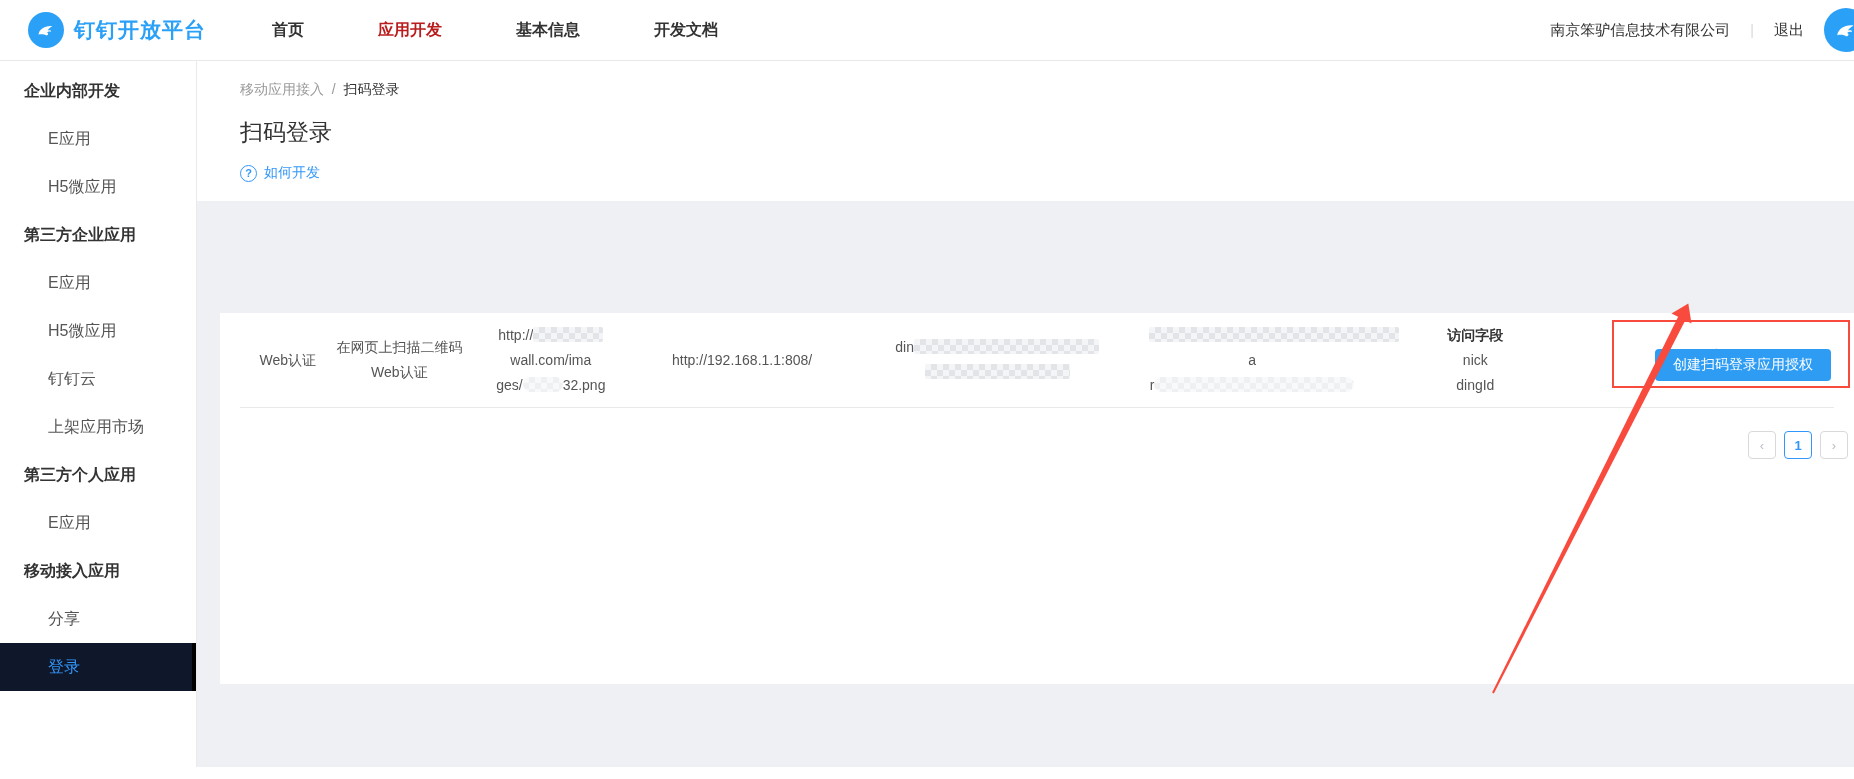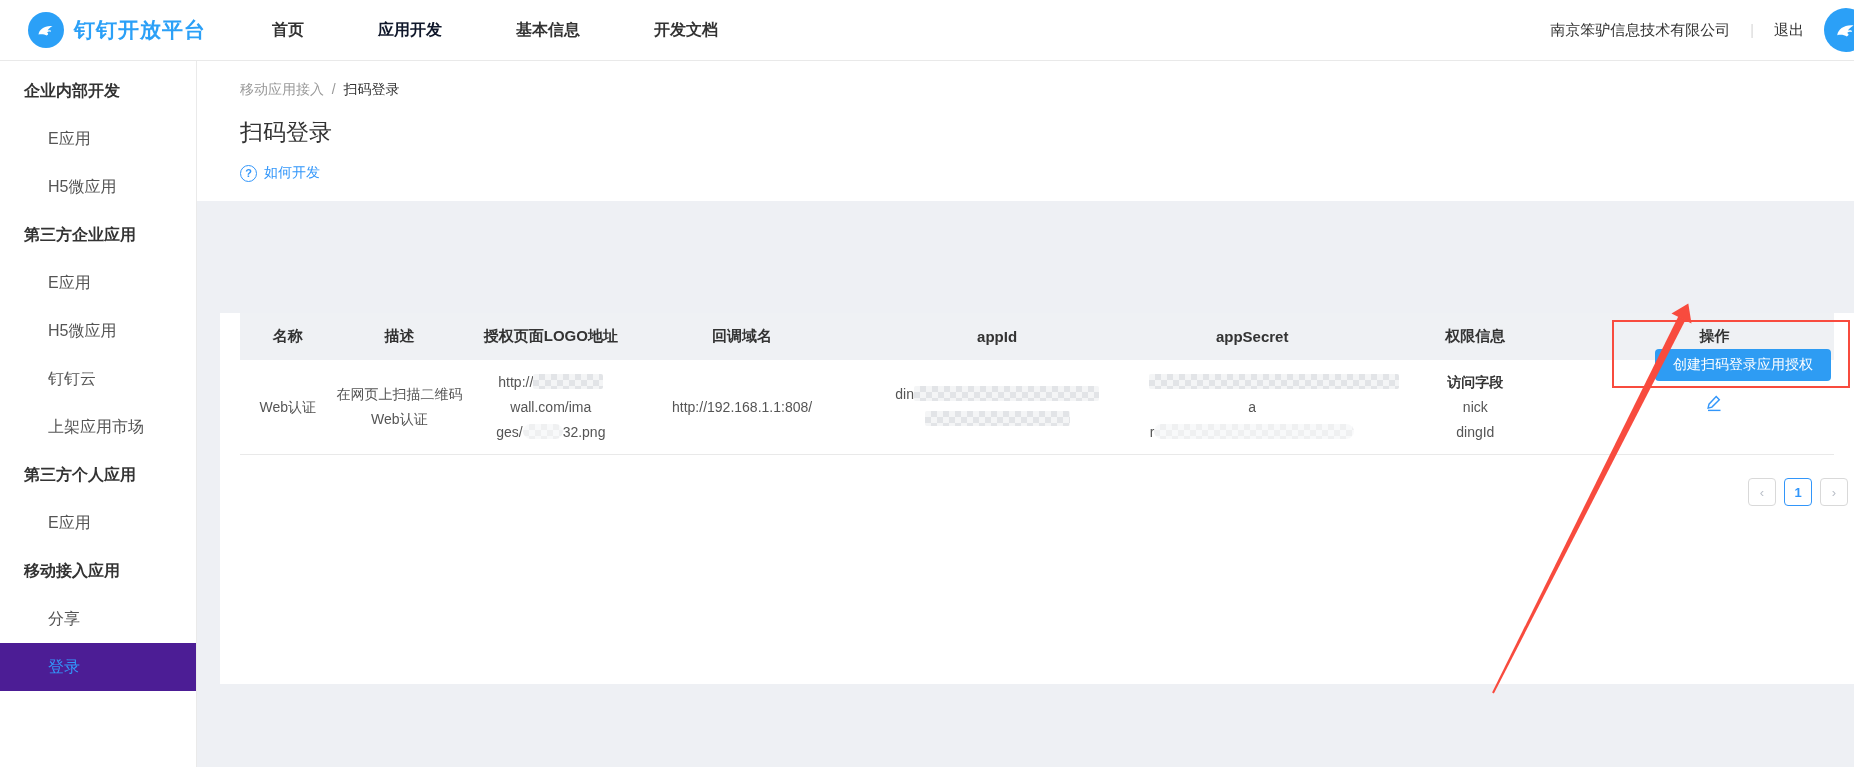--- a/index.html
+++ b/index.html
@@ -8,35 +8,35 @@
 
   
   .topbar { height:61px; background:#fff; border-bottom:1px solid #e9e9e9;
     display:flex; align-items:center; padding-left:28px; overflow:hidden; position:relative; z-index:5; }
   .logo { display:flex; align-items:center; cursor:pointer; }
   .logo-circle { width:36px; height:36px; border-radius:50%; background:#2ba0f7;
     display:flex; align-items:center; justify-content:center; }
   .logo-text { margin-left:10px; font-size:21px; font-weight:600; color:#2ba0f7; letter-spacing:1px; }
   .topnav { display:flex; margin-left:66px; gap:74px; }
   .topnav .nav-item { font-size:16px; font-weight:600; color:#333; cursor:pointer; }
-  .topnav .nav-item.active { color:#0f172a; }
+  .topnav .nav-item.active { color:#b91c1c; }
   .topbar-right { margin-left:auto; display:flex; align-items:center; gap:20px; }
   .company { font-size:15px; color:#333; }
   .tb-divider { color:#d8d8d8; font-size:14px; }
   .logout { font-size:15px; color:#333; cursor:pointer; }
   .avatar { width:44px; height:44px; border-radius:50%; background:#2ba0f7; flex:0 0 auto;
     display:flex; align-items:center; justify-content:center; margin-right:-14px; cursor:pointer; }
 
   
   .page-body { display:flex; height:706px; }
   .sidebar { width:197px; background:#fff; border-right:1px solid #eaeaea; padding-top:6px; flex:0 0 auto; }
   .side-entry { height:48px; display:flex; align-items:center; font-size:16px; cursor:pointer; }
   .side-heading { padding-left:24px; font-weight:700; color:#333; cursor:default; }
   .side-item { padding-left:48px; color:#555; }
-  .side-item.active { background:#4c1d95; color:#3296fa; border-right:4px solid #4c1d95; }
+  .side-item.active { background:#0f172a; color:#3296fa; border-right:4px solid #000000; }
 
   .main { flex:1; background:#fff; position:relative; }
   .page-head { height:140px; background:#fff; padding:20px 0 0 43px; }
   .breadcrumb { font-size:14px; color:#999; }
   .breadcrumb .crumb-current { color:#333; }
   .breadcrumb .crumb-parent { cursor:pointer; }
   .page-title { margin-top:18px; font-size:23px; font-weight:500; color:#333; }
   .help-link { margin-top:16px; display:flex; align-items:center; gap:7px; color:#3296fa;
     font-size:14px; cursor:pointer; width:fit-content; }
   .help-circle { width:17px; height:17px; border-radius:50%; border:1.5px solid #3296fa;
@@ -142,30 +142,20 @@
         <span>如何开发</span>
       </div>
     </div>
 
     <div class="gray-area">
       <div class="card">
         <div class="anno-rect"></div>
         <button class="create-btn">创建扫码登录应用授权</button>
 
         <div class="table">
-          <div class="t-head">
-            <div class="th c0">名称</div>
-            <div class="th c1">描述</div>
-            <div class="th c2">授权页面LOGO地址</div>
-            <div class="th c3">回调域名</div>
-            <div class="th c4">appId</div>
-            <div class="th c5">appSecret</div>
-            <div class="th c6">权限信息</div>
-            <div class="th c7">操作</div>
-          </div>
 
           <div class="t-row">
             <div class="td c0">Web认证</div>
             <div class="td c1">
               <span>在网页上扫描二维码</span><br>
               <span>Web认证</span>
             </div>
             <div class="td c2">
               <span>http://</span><span class="mosaic mw70"></span><span>wall.com/ima</span><br>
               <span>ges/</span><span class="mosaic light mw40"></span><span>32.png</span>

